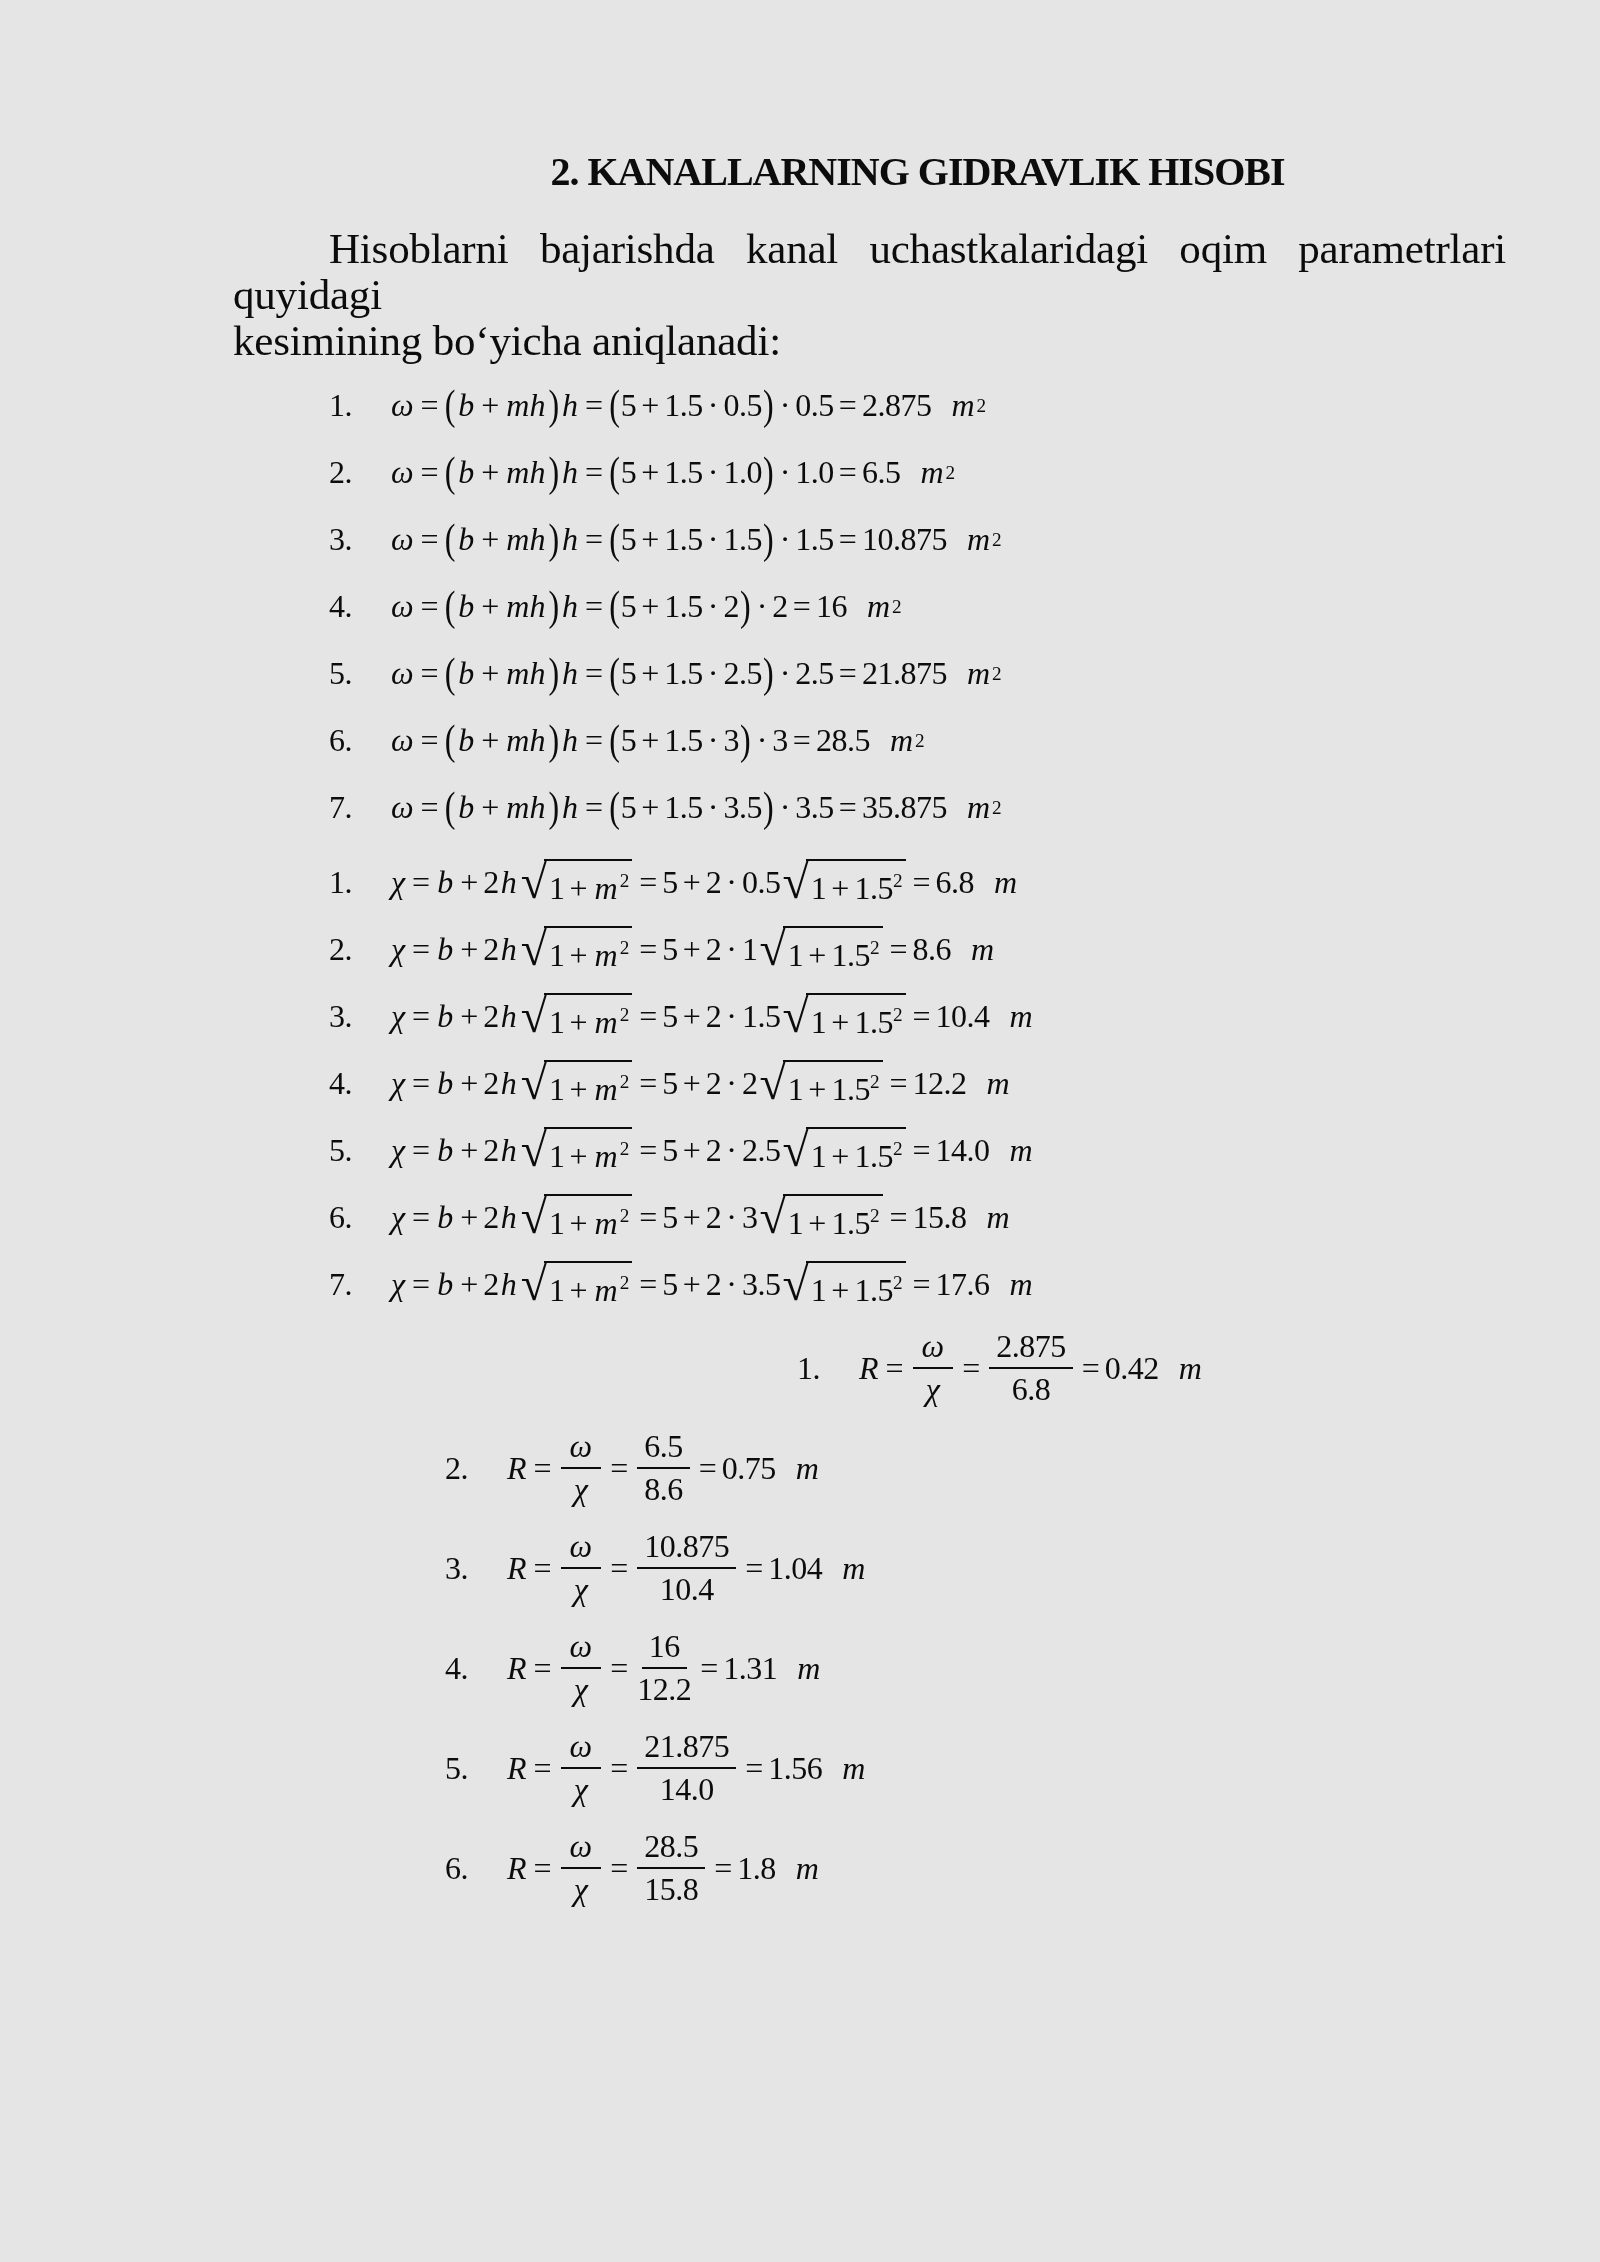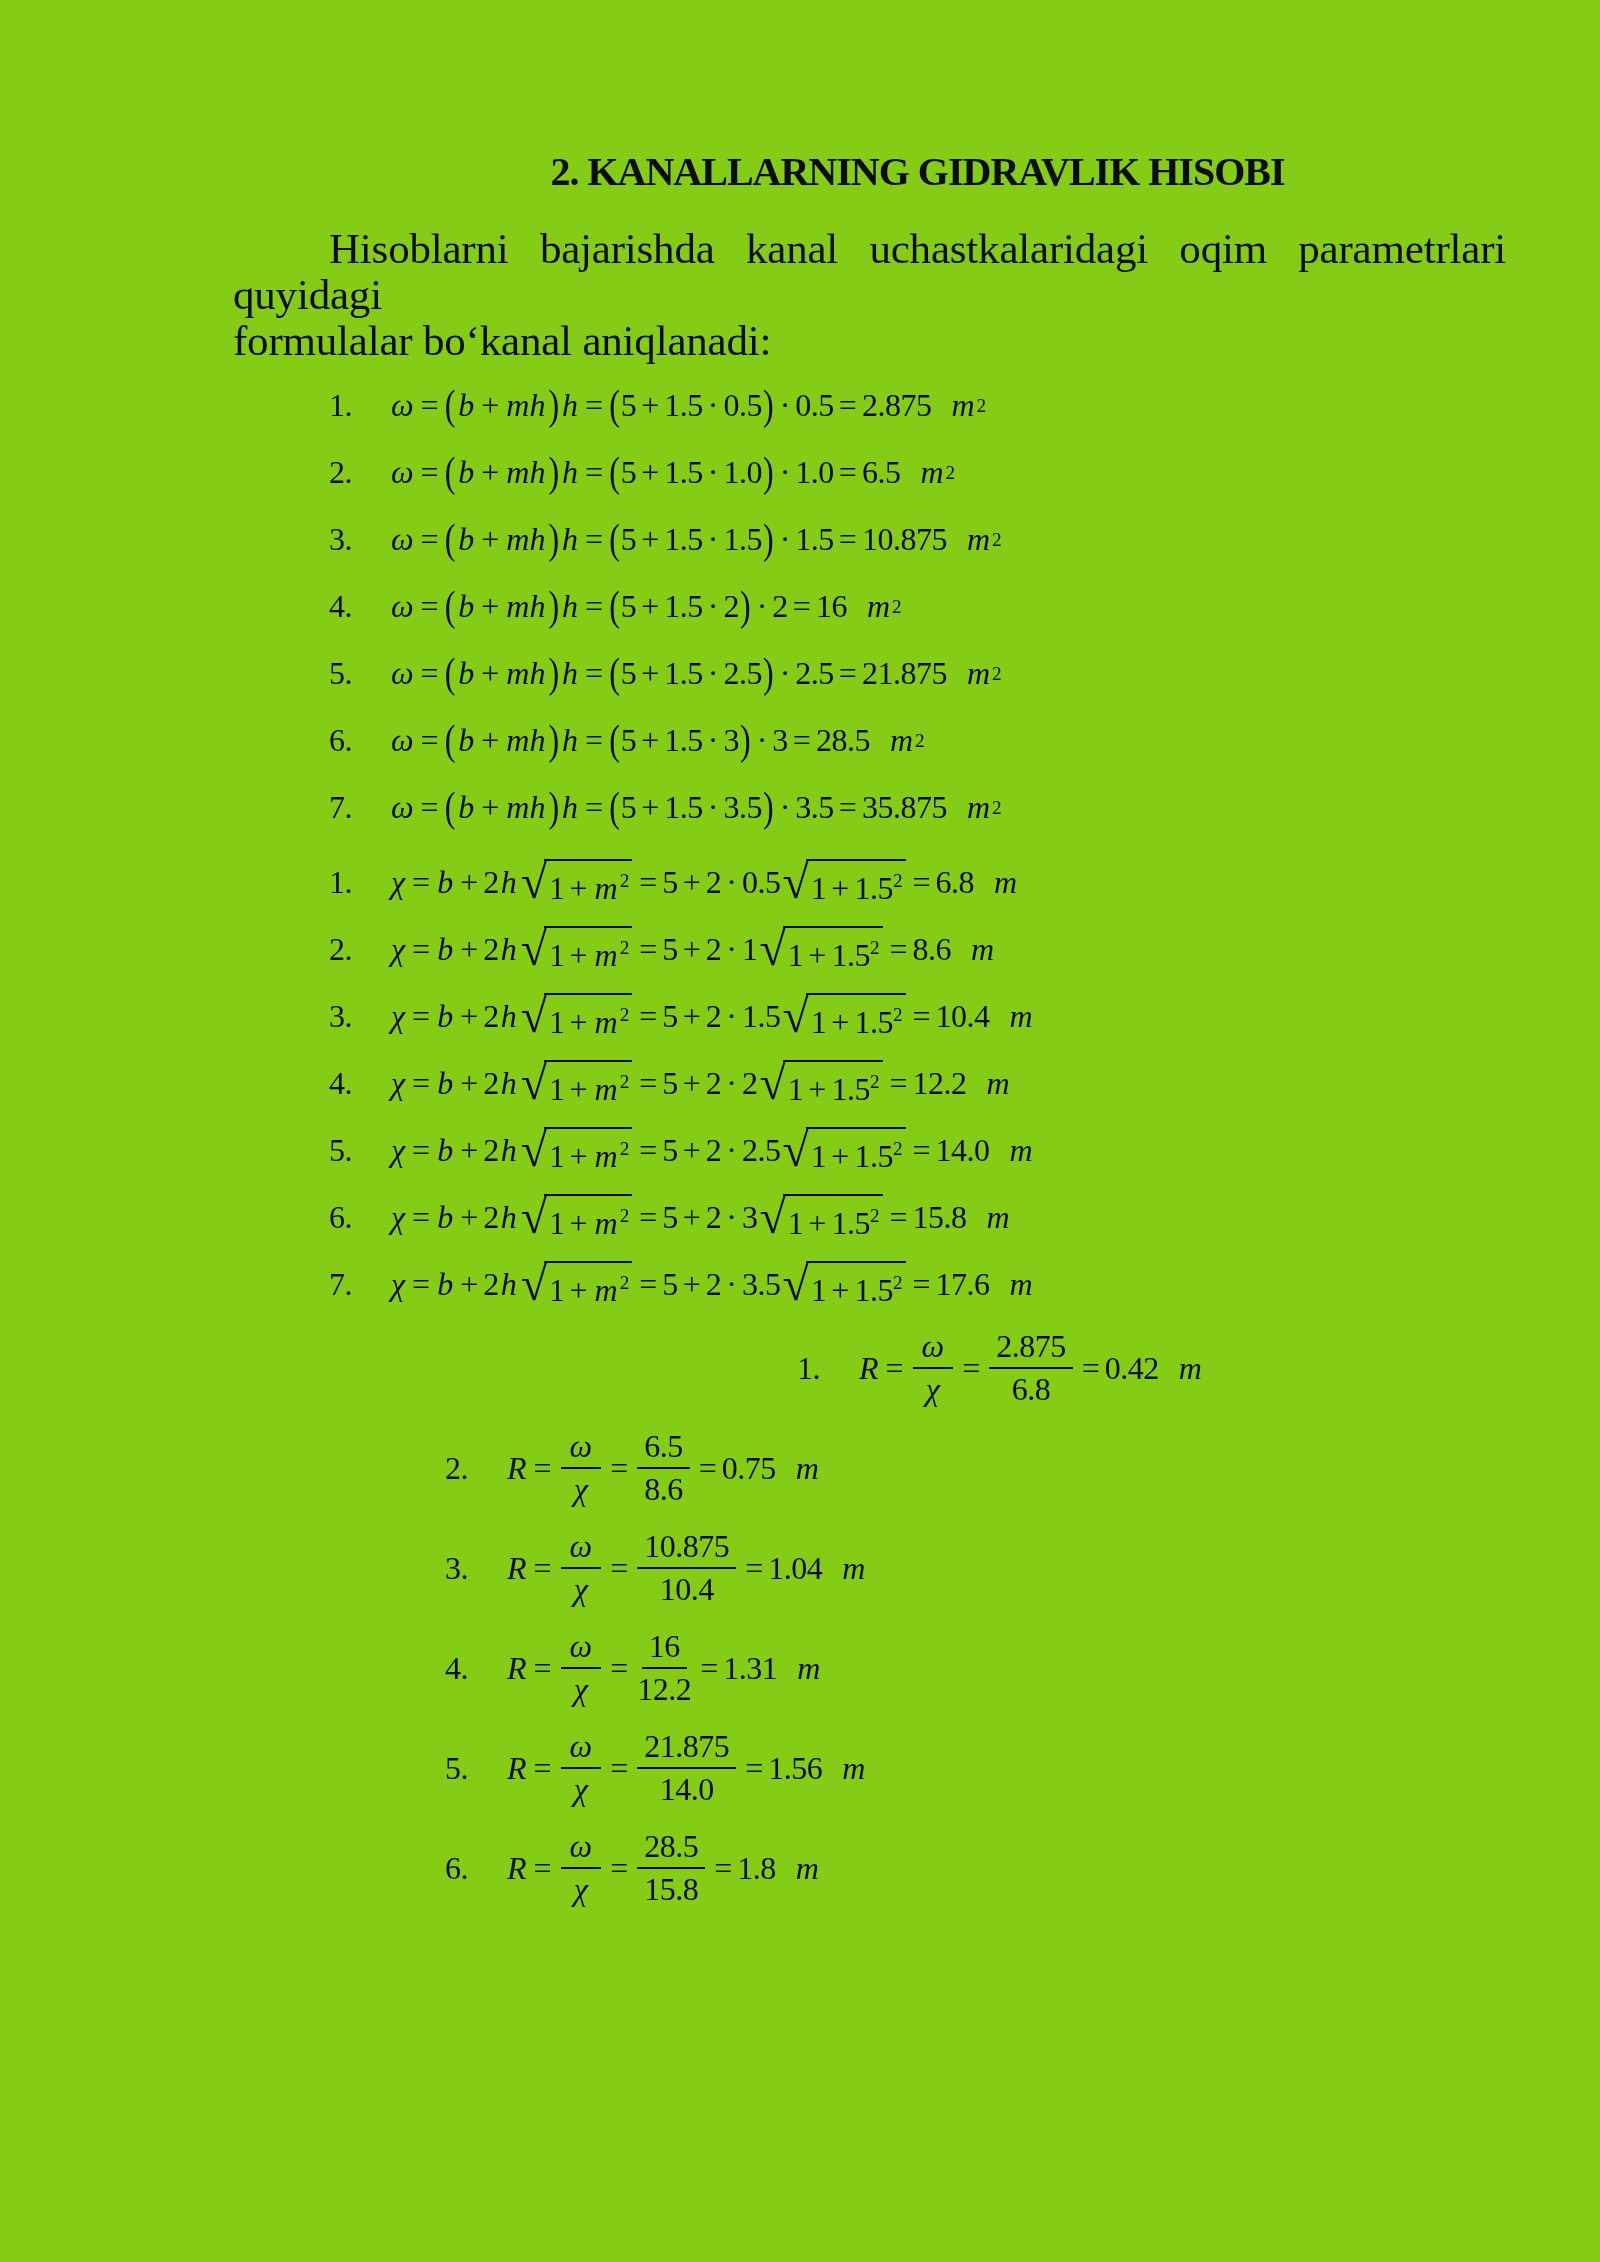--- a/index.html
+++ b/index.html
@@ -1,20 +1,20 @@
 <!DOCTYPE html>
 <html><head>
 <meta charset="utf-8">
 <style>
   html,body{margin:0;padding:0;background:#ffffff;}
   .page{
     position:relative;
     width:1600px;height:2262px;
     margin:0 auto;
-    background:#84cc16;
+    background:#e5e5e5;
     color:#0c0c0c;
     font-family:"Liberation Serif", serif;
     box-sizing:border-box;
     padding:148px 94px 0 233px;
     overflow:hidden;
   }
   .title{
     margin:0;
     padding-left:96px;
     text-align:center;
@@ -82,21 +82,21 @@
   .fnum{border-bottom:2.5px solid #0c0c0c;padding:0 7px 2px;}
   .fden{padding-top:2px;}
 </style>
 </head>
 <body>
 
 <div class="page">
   <h1 class="title">2. KANALLARNING GIDRAVLIK HISOBI</h1>
   <p class="intro">
     <span class="l1">Hisoblarni bajarishda kanal uchastkalaridagi oqim parametrlari quyidagi</span>
-    <span class="l2">formulalar bo‘kanal aniqlanadi:</span>
+    <span class="l2">kesimining bo‘yicha aniqlanadi:</span>
   </p>
   <div id="sections">
       <div class="formula-list area">
         <div class="formula-row">
           <span class="item-no">1.</span>
           <span class="formula">
             <span class="var">ω</span>
             <span class="op">=</span>
             <span class="paren">(</span>
             <span class="var">b</span>

